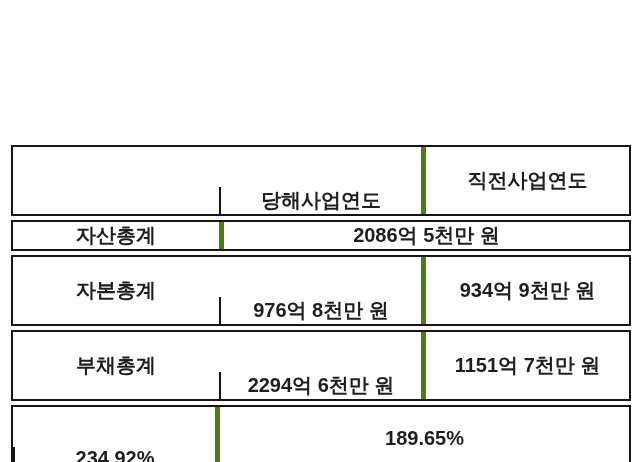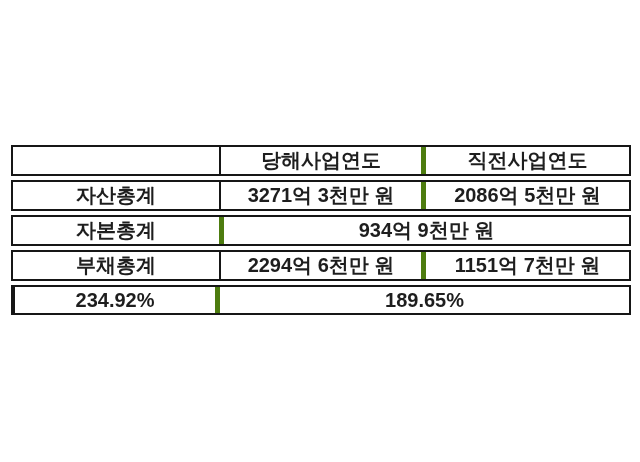--- a/index.html
+++ b/index.html
@@ -39,43 +39,43 @@
     justify-content: center;
     box-sizing: border-box;
     font-family: "Liberation Sans", sans-serif;
     font-weight: 700;
     font-size: 20px;
     color: #1e1e1e;
     white-space: nowrap;
     overflow: hidden;
   }
   .cell.c0 { flex: 0 0 206px; }
-  .cell.c1 { flex: 0 0 202px; border-left: 2px solid #161616; }
+  .cell.c1 { flex: 0 0 202px; border-left: 2px solid #161616; margin-top: 40px; }
   .cell.c2 { flex: 1 1 auto;  border-left: 5px solid #4d7c0f; }
 </style>
 </head>
 <body>
 
 <div class="page">
   <div class="fin-table">
 
     <div class="t-row">
       <div class="cell c0"></div>
       <div class="cell c1">당해사업연도</div>
       <div class="cell c2">직전사업연도</div>
     </div>
 
     <div class="t-row">
       <div class="cell c0">자산총계</div>
-      <div class="cell c1">3271억 3천만 원</div>
       <div class="cell c2">2086억 5천만 원</div>
     </div>
 
     <div class="t-row">
       <div class="cell c0">자본총계</div>
+      <div class="cell c1">976억 8천만 원</div>
       <div class="cell c2">934억 9천만 원</div>
     </div>
 
     <div class="t-row">
       <div class="cell c0">부채총계</div>
       <div class="cell c1">2294억 6천만 원</div>
       <div class="cell c2">1151억 7천만 원</div>
     </div>
 
     <div class="t-row">

